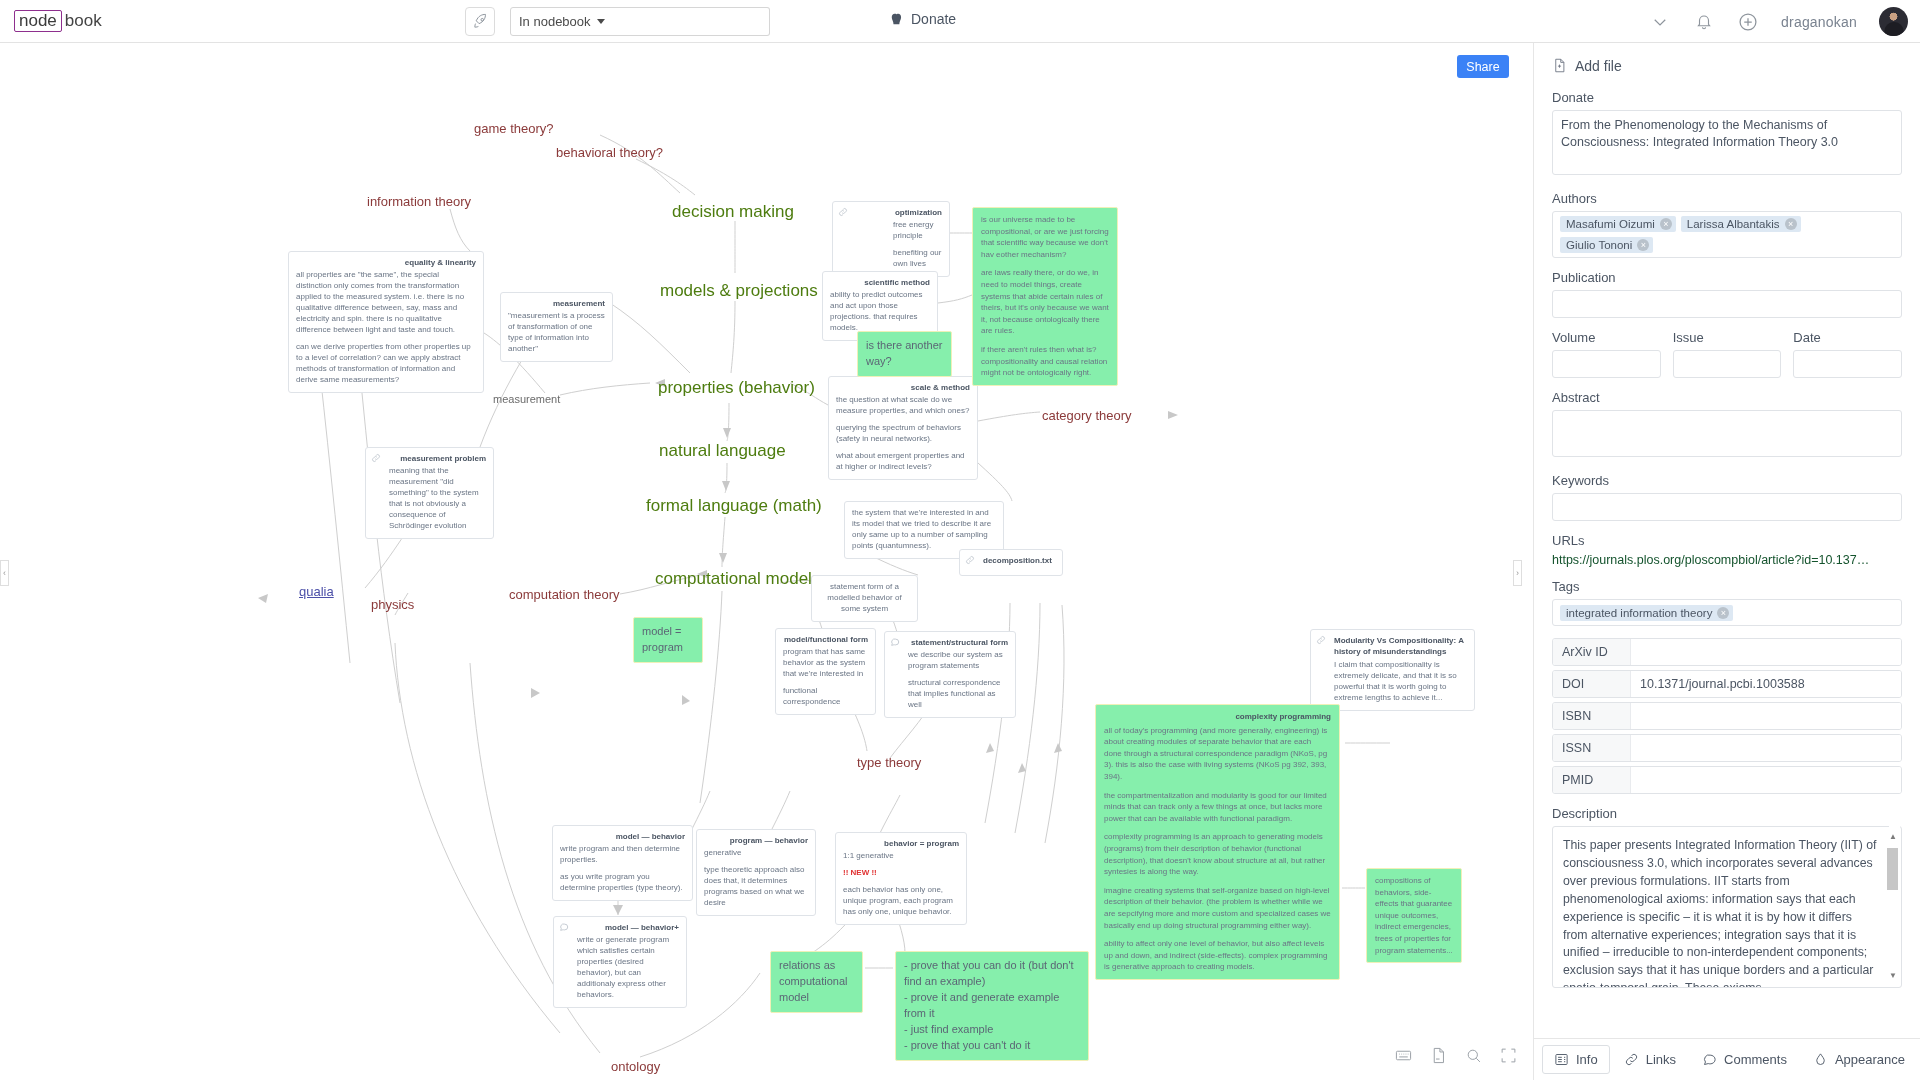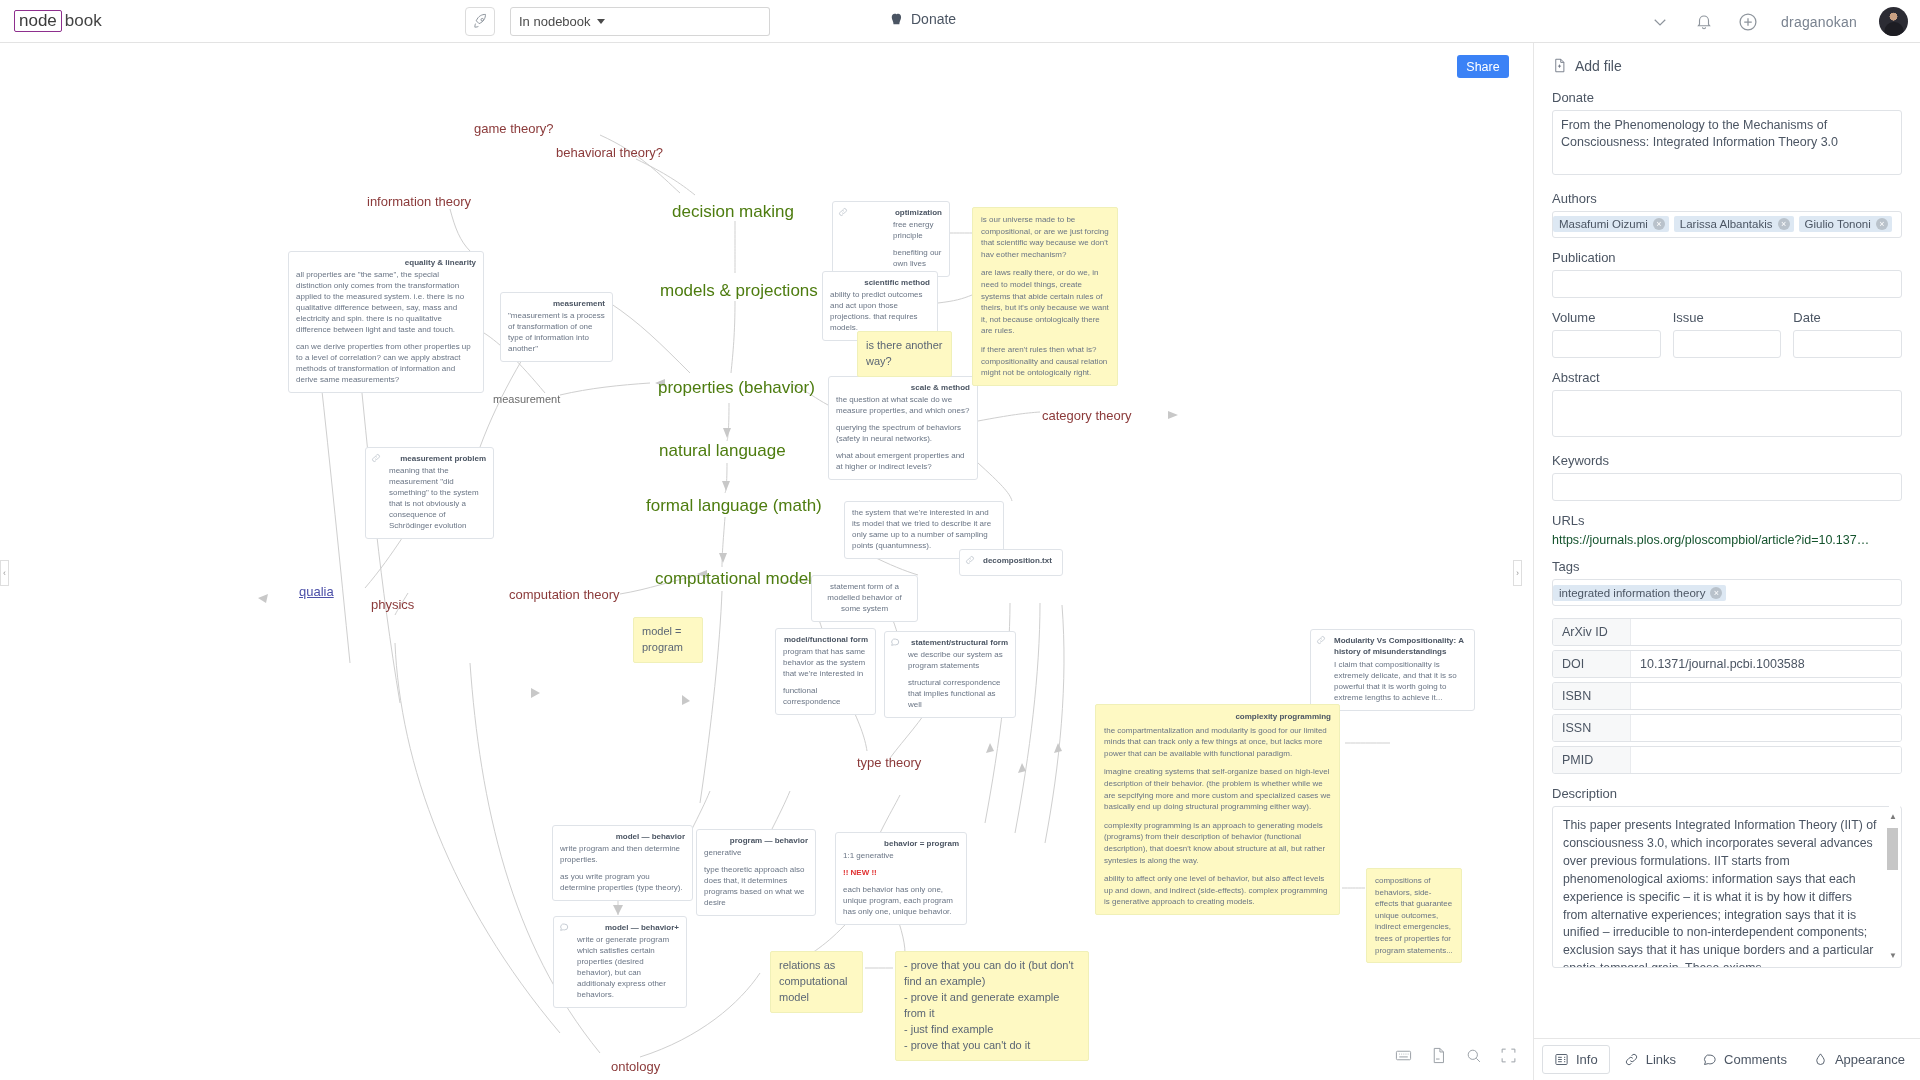--- a/index.html
+++ b/index.html
@@ -98,21 +98,21 @@
     font-size: 8px; line-height: 1.38; color: #6a7585;
   }
   .mbox .ttl { font-weight: bold; color: #4b5563; text-align: right; display:block; margin-bottom:1px; font-size:8px;}
   .mbox p { margin: 0 0 6px 0; }
   .mbox p:last-child { margin-bottom: 0; }
   .mbox .ic {
     position: absolute; left: 5px; top: 5px; width: 10px; height: 10px;
     color: #b9c0c9;
   }
   .ybox {
-    position: absolute; background: #fef9c3; border: 1px solid #f0f0b8;
+    position: absolute; background: #86efac; border: 1px solid #f0f0b8;
     border-radius: 2px; padding: 6px 8px;
     font-size: 8px; line-height: 1.45; color: #6a7585;
   }
   .ybox .ttl { font-weight: bold; color: #4b5563; text-align: right; display:block; margin-bottom:2px; }
   .ybox p { margin: 0 0 7px 0; }
   .ybox p:last-child { margin-bottom: 0; }
   .ybox.plain { font-size: 11px; color: #5b6675; }
   .newtag { color: #e03131; font-weight: bold; }
 
   svg.links { position: absolute; inset: 0; width: 1533px; height: 1037px; pointer-events: none; }
@@ -134,21 +134,21 @@
   .fld {
     width: 100%; border: 1px solid #e0e3e7; border-radius: 3px; background: #fff;
     font-size: 12.5px; color: #4b5563; padding: 6px 8px;
     font-family: "Liberation Sans", sans-serif; outline: none;
   }
   .ta { resize: none; line-height: 1.35; }
   .grp { margin-bottom: 12px; }
   .row3 { display: flex; gap: 12px; }
   .row3 > div { flex: 1; }
   .chips {
-    border: 1px solid #e0e3e7; border-radius: 3px; padding: 4px 0; display: flex; gap: 5px; flex-wrap: wrap;
+    border: 1px solid #e0e3e7; border-radius: 3px; padding: 4px 7px; display: flex; gap: 5px; flex-wrap: wrap;
     min-height: 27px; align-items: center;
   }
   .chip {
     background: #dde8f3; color: #4b5563; font-size: 11.5px; border-radius: 2px;
     padding: 2px 4px 2px 6px; display: flex; align-items: center; gap: 5px;
   }
   .chip-x {
     width: 12px; height: 12px; border-radius: 50%; background: #b9c2cb; color: #fff;
     font-size: 9px; line-height: 12px; text-align: center;
   }
@@ -422,23 +422,24 @@
         <p>if there aren't rules then what is? compositionality and causal relation might not be ontologically right.</p>
       </div>
       <div class="ybox plain" style="left: 857px; top: 288px; width: 95px;">
         <p>is there another way?</p>
       </div>
       <div class="ybox plain" style="left: 633px; top: 574px; width: 70px;">
         <p>model = program</p>
       </div>
       <div class="ybox" style="left: 1095px; top: 661px; width: 245px;">
         <span class="ttl">complexity programming</span>
+        <p>all of today's programming (and more generally, engineering) is about creating modules of separate behavior that are each done through a structural correspondence paradigm (NKoS, pg 3). this is also the case with living systems (NKoS pg 392, 393, 394).</p>
         <p>the compartmentalization and modularity is good for our limited minds that can track only a few things at once, but lacks more power that can be available with functional paradigm.</p>
+        <p>complexity programming is an approach to generating models (programs) from their description of behavior (functional description), that doesn't know about structure at all, but rather syntesies is along the way.</p>
         <p>imagine creating systems that self-organize based on high-level description of their behavior. (the problem is whether while we are sepcifying more and more custom and specialized cases we basically end up doing structural programming either way).</p>
-        <p>complexity programming is an approach to generating models (programs) from their description of behavior (functional description), that doesn't know about structure at all, but rather syntesies is along the way.</p>
         <p>ability to affect only one level of behavior, but also affect levels up and down, and indirect (side-effects). complex programming is generative approach to creating models.</p>
       </div>
       <div class="ybox" style="left: 1366px; top: 825px; width: 96px;">
         <p>compositions of behaviors, side-effects that guarantee unique outcomes, indirect emergencies, trees of properties for program statements...</p>
       </div>
       <div class="ybox plain" style="left: 770px; top: 908px; width: 93px;">
         <p>relations as computational model</p>
       </div>
       <div class="ybox plain" style="left: 895px; top: 908px; width: 194px;">
         <p style="white-space:pre-line">- prove that you can do it (but don't find an example)

